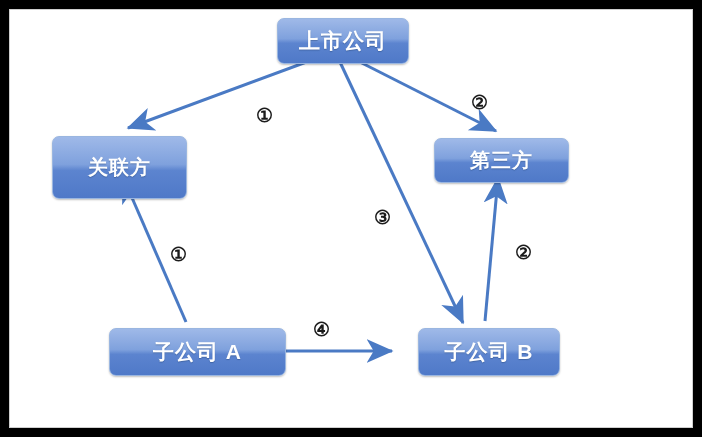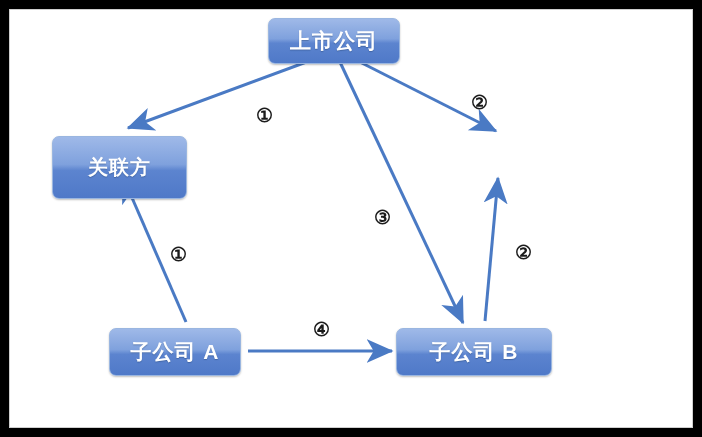--- a/index.html
+++ b/index.html
@@ -71,34 +71,37 @@
       <g stroke="#4a7ac4" stroke-width="3" fill="none" marker-end="url(#ah)">
         <line x1="310" y1="47" x2="118" y2="118"></line>
         <line x1="340" y1="47" x2="486" y2="121"></line>
         <line x1="329" y1="50" x2="453" y2="313"></line>
         <line x1="176" y1="312" x2="113" y2="167"></line>
         <line x1="475" y1="311" x2="488" y2="168"></line>
         <line x1="238" y1="341" x2="382" y2="341"></line>
       </g>
     </svg>
 
-    <div class="node" style="left:258px;top:8px;width:132px;height:46px;font-size:21px;">
+    <div class="node" style="left:267px;top:8px;width:132px;height:46px;font-size:21px;">
       <span>上市公司</span>
     </div>
 
     <div class="node" style="left:42px;top:126px;width:135px;height:63px;font-size:20px;">
       <span>关联方</span>
     </div>
 
+    <div class="node" style="left:424px;top:128px;width:135px;height:45px;font-size:20px;">
+      <span>第三方</span>
+    </div>
 
-    <div class="node" style="left:99px;top:318px;width:132px;height:48px;font-size:21px;">
+    <div class="node" style="left:99px;top:318px;width:177px;height:48px;font-size:21px;">
       <span>子公司 A</span>
     </div>
 
-    <div class="node" style="left:386px;top:318px;width:156px;height:48px;font-size:21px;">
+    <div class="node" style="left:408px;top:318px;width:142px;height:48px;font-size:21px;">
       <span>子公司 B</span>
     </div>
 
     <div class="label" style="left:246px;top:96px;">①</div>
     <div class="label" style="left:461px;top:83px;">②</div>
     <div class="label" style="left:364px;top:198px;">③</div>
     <div class="label" style="left:160px;top:235px;">①</div>
     <div class="label" style="left:505px;top:233px;">②</div>
     <div class="label" style="left:303px;top:310px;">④</div>
 

